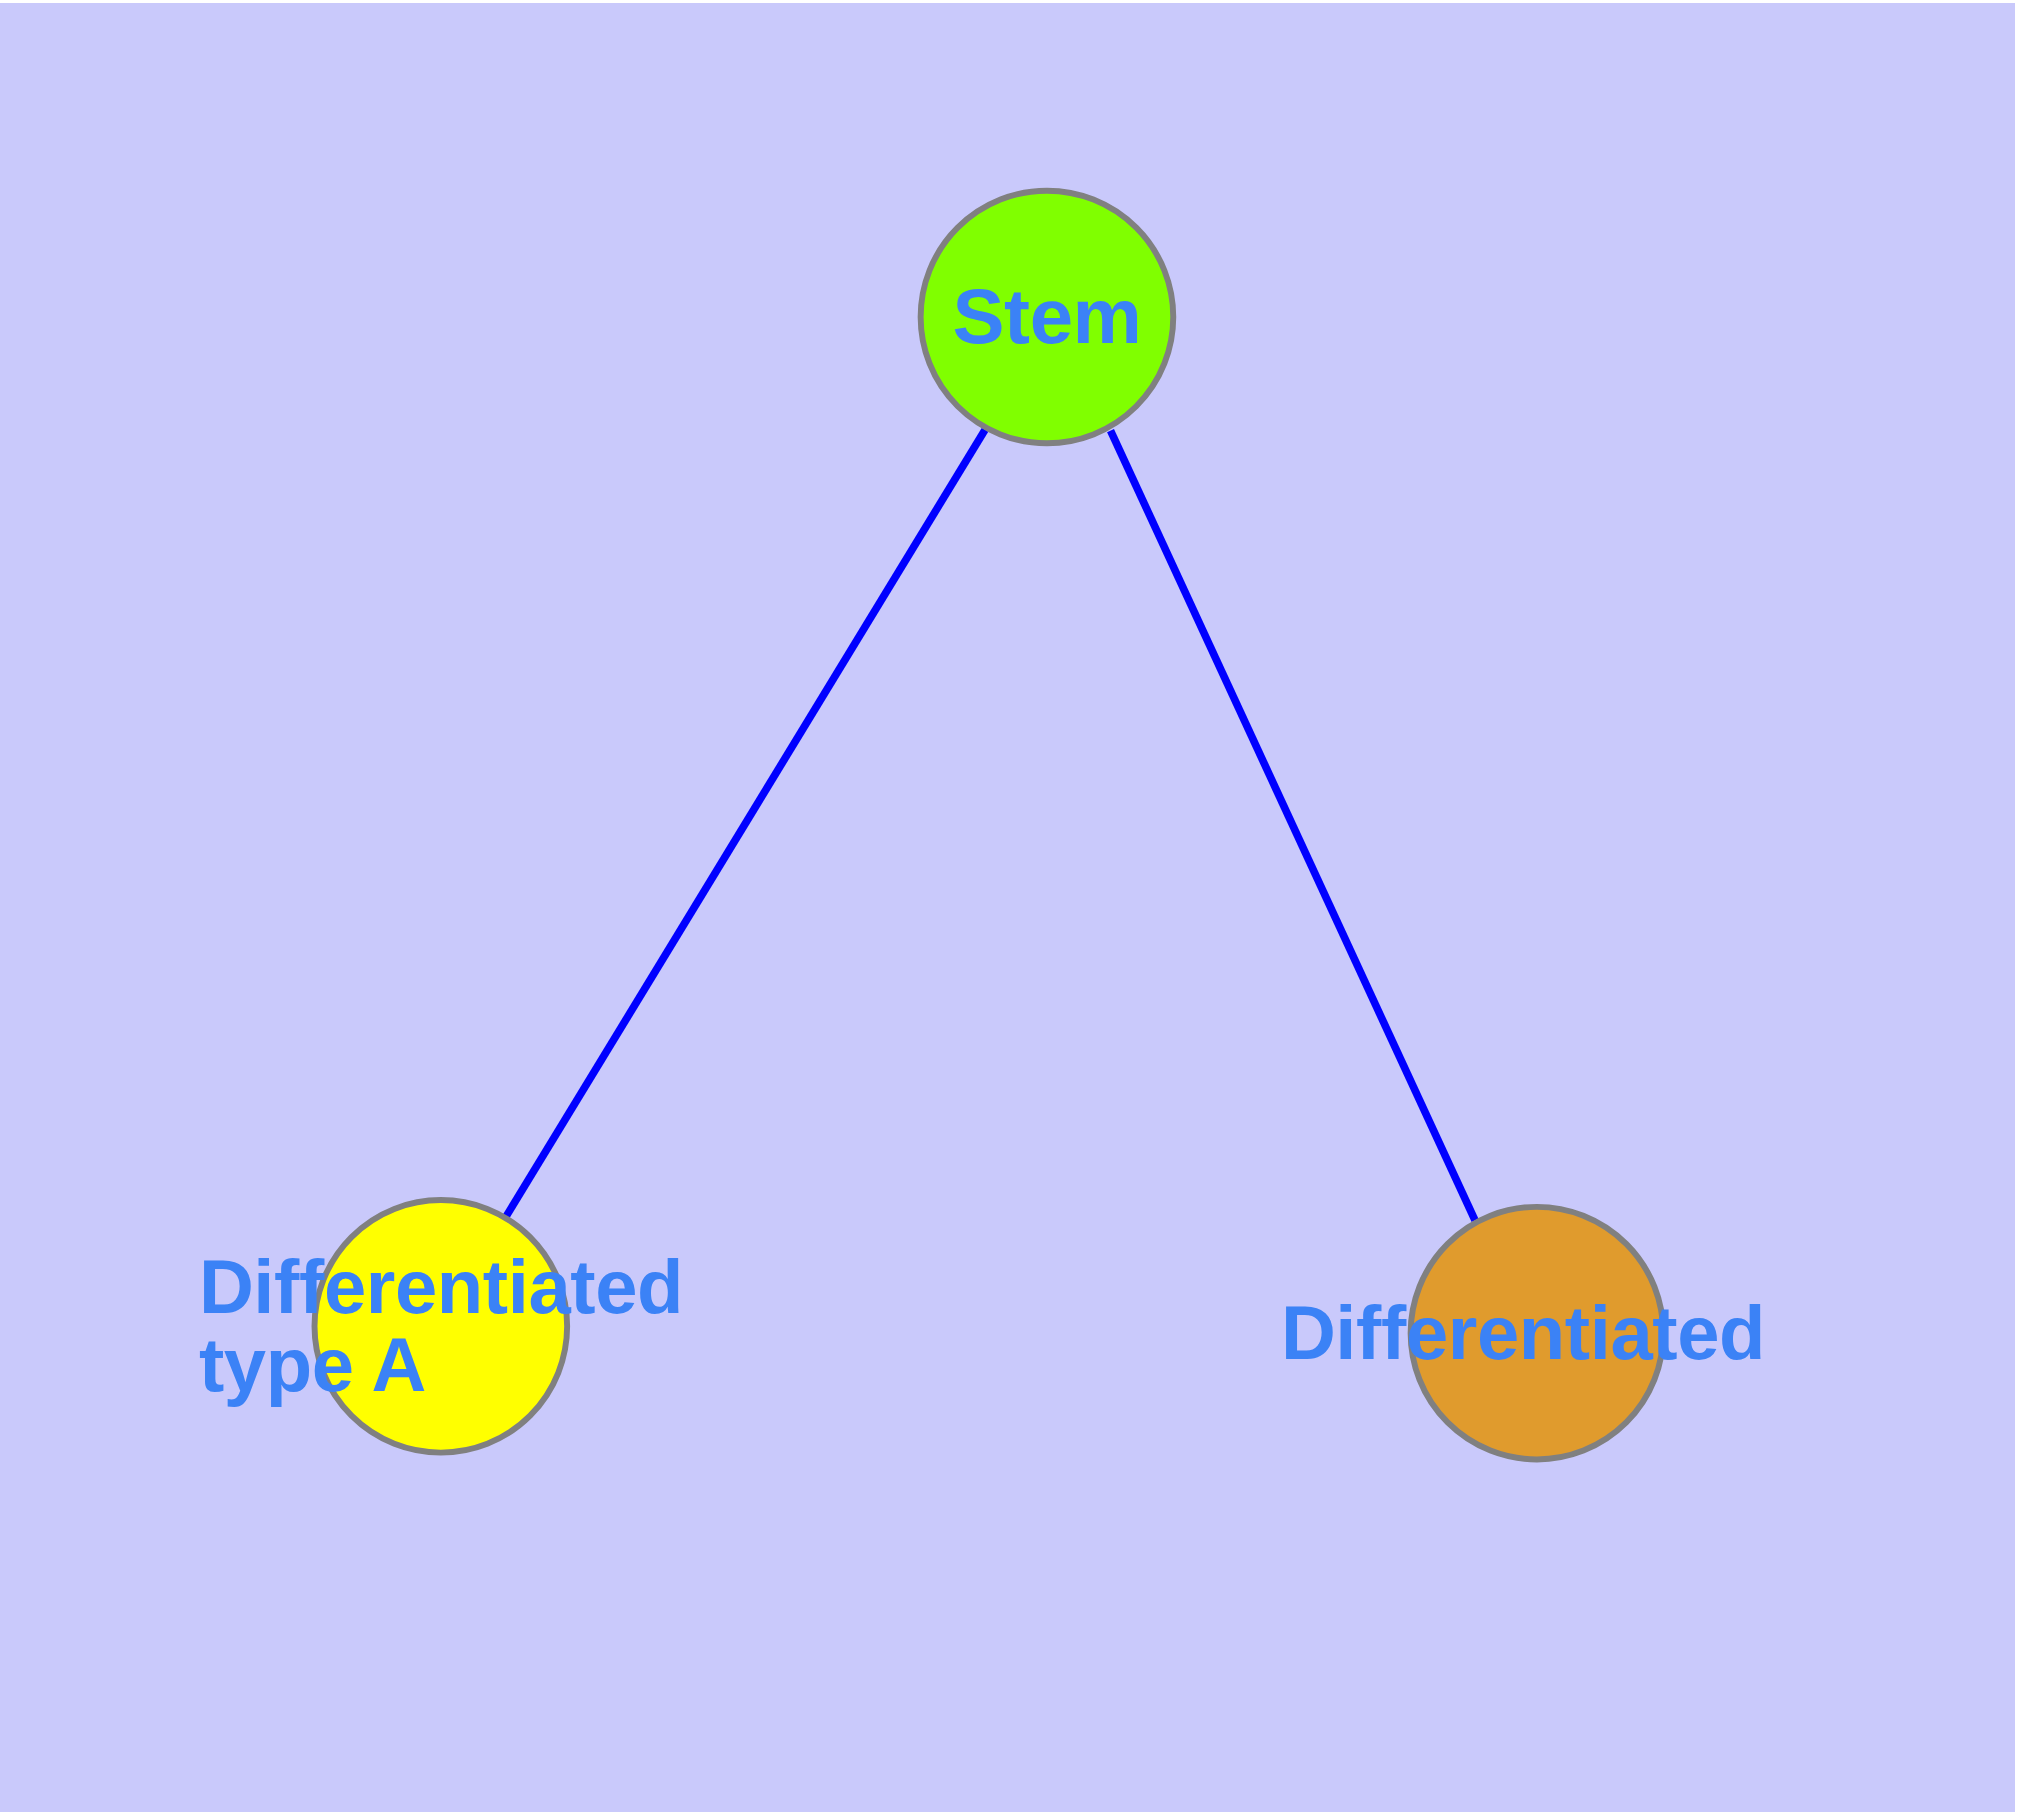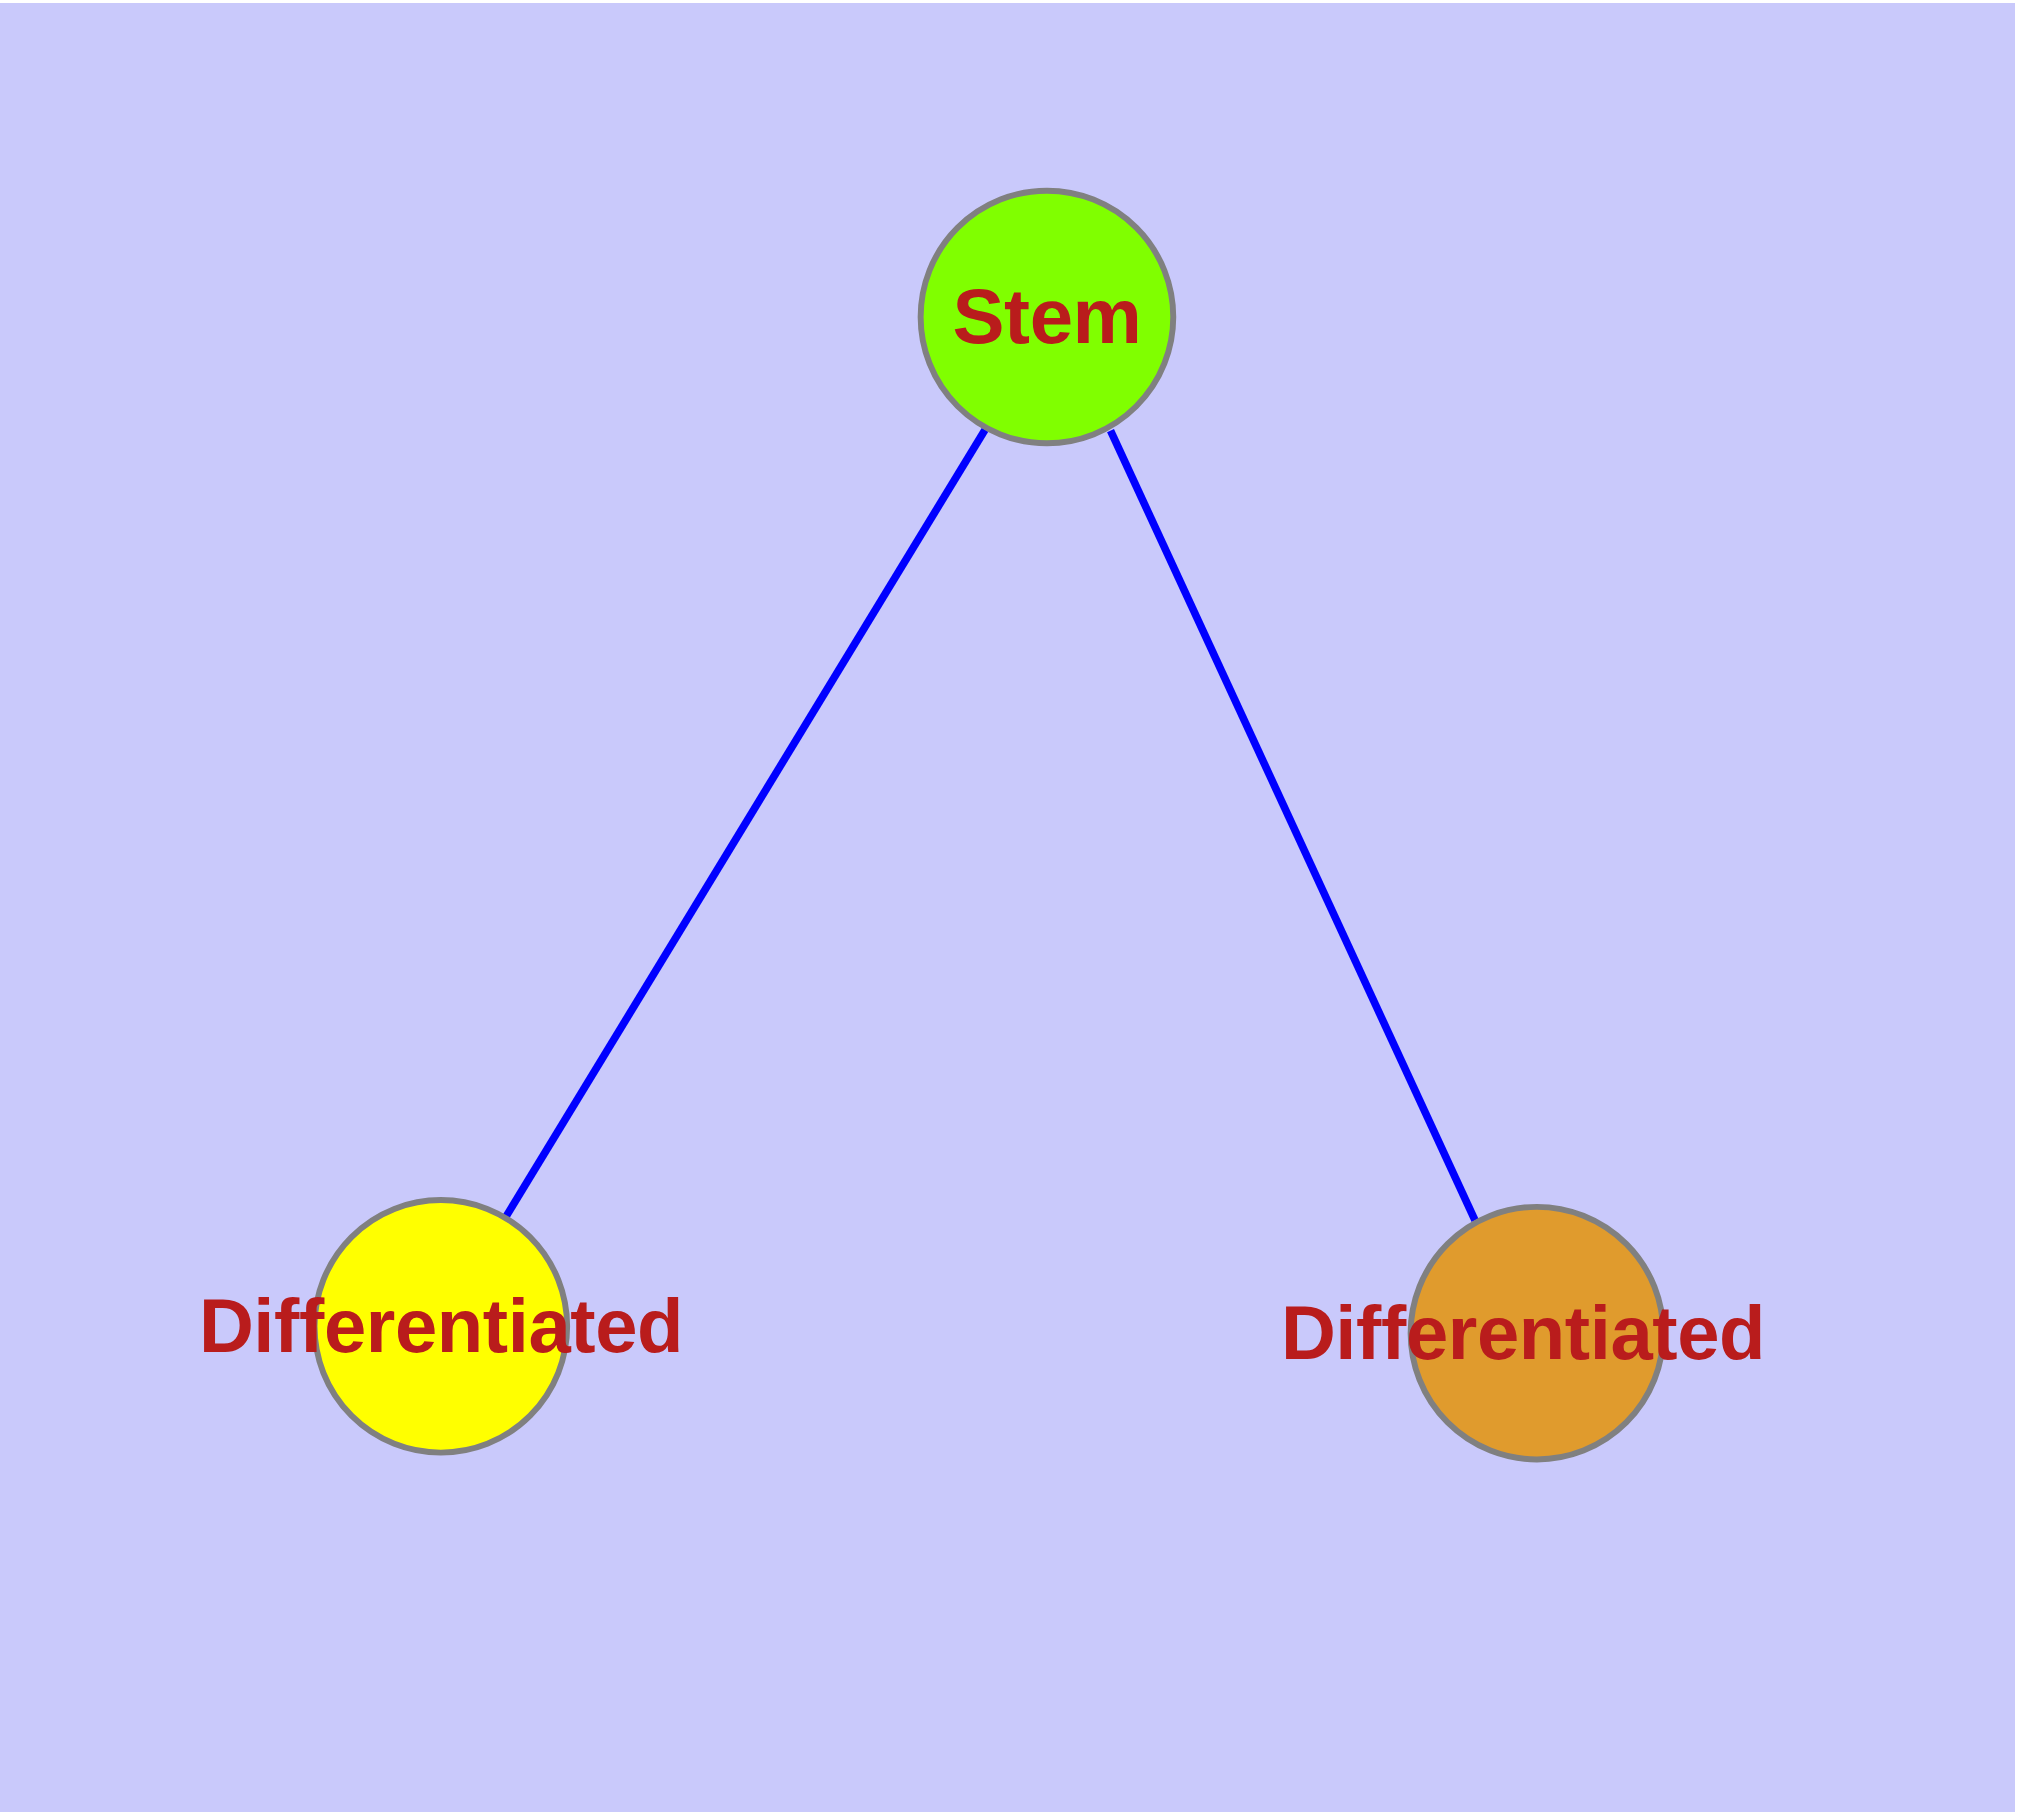--- a/index.html
+++ b/index.html
@@ -28,21 +28,21 @@
     position: absolute;
     left: 0;
     top: 0;
     width: 2021px;
     height: 1812px;
   }
   .node-label {
     position: absolute;
     font-family: "Liberation Sans", sans-serif;
     font-weight: bold;
-    color: #b91c1c;
+    color: #3b82f6;
     text-align: left;
     white-space: pre;
     line-height: 1.02;
     letter-spacing: -0.4px;
     transform: translate(-50%, -50%);
     pointer-events: none;
   }
   #label-stem     { font-size: 78px; }
   #label-diff-a   { font-size: 76px; }
   #label-diff-b   { font-size: 76px; }
@@ -63,18 +63,18 @@
 
     <g>
       <circle cx="1235" cy="374" r="149" fill="#80ff00" stroke="#808080" stroke-width="7"></circle>
       <circle cx="520" cy="1565" r="149" fill="#ffff00" stroke="#808080" stroke-width="7"></circle>
       <circle cx="1813" cy="1573" r="149" fill="#e09b2d" stroke="#808080" stroke-width="7"></circle>
     </g>
   </svg>
 
   <div class="node-label" id="label-stem" style="left:1047px; top:317px;">Stem</div>
 
-  <div class="node-label" id="label-diff-a" style="left:441px; top:1326px;"><span>Differentiated</span><br></div>
+  <div class="node-label" id="label-diff-a" style="left:441px; top:1326px;"><span>Differentiated</span><br><span>type A</span></div>
 
   <div class="node-label" id="label-diff-b" style="left:1523px; top:1333px;"><span>Differentiated</span><br></div>
 
 </div>
 
 
 </body></html>

